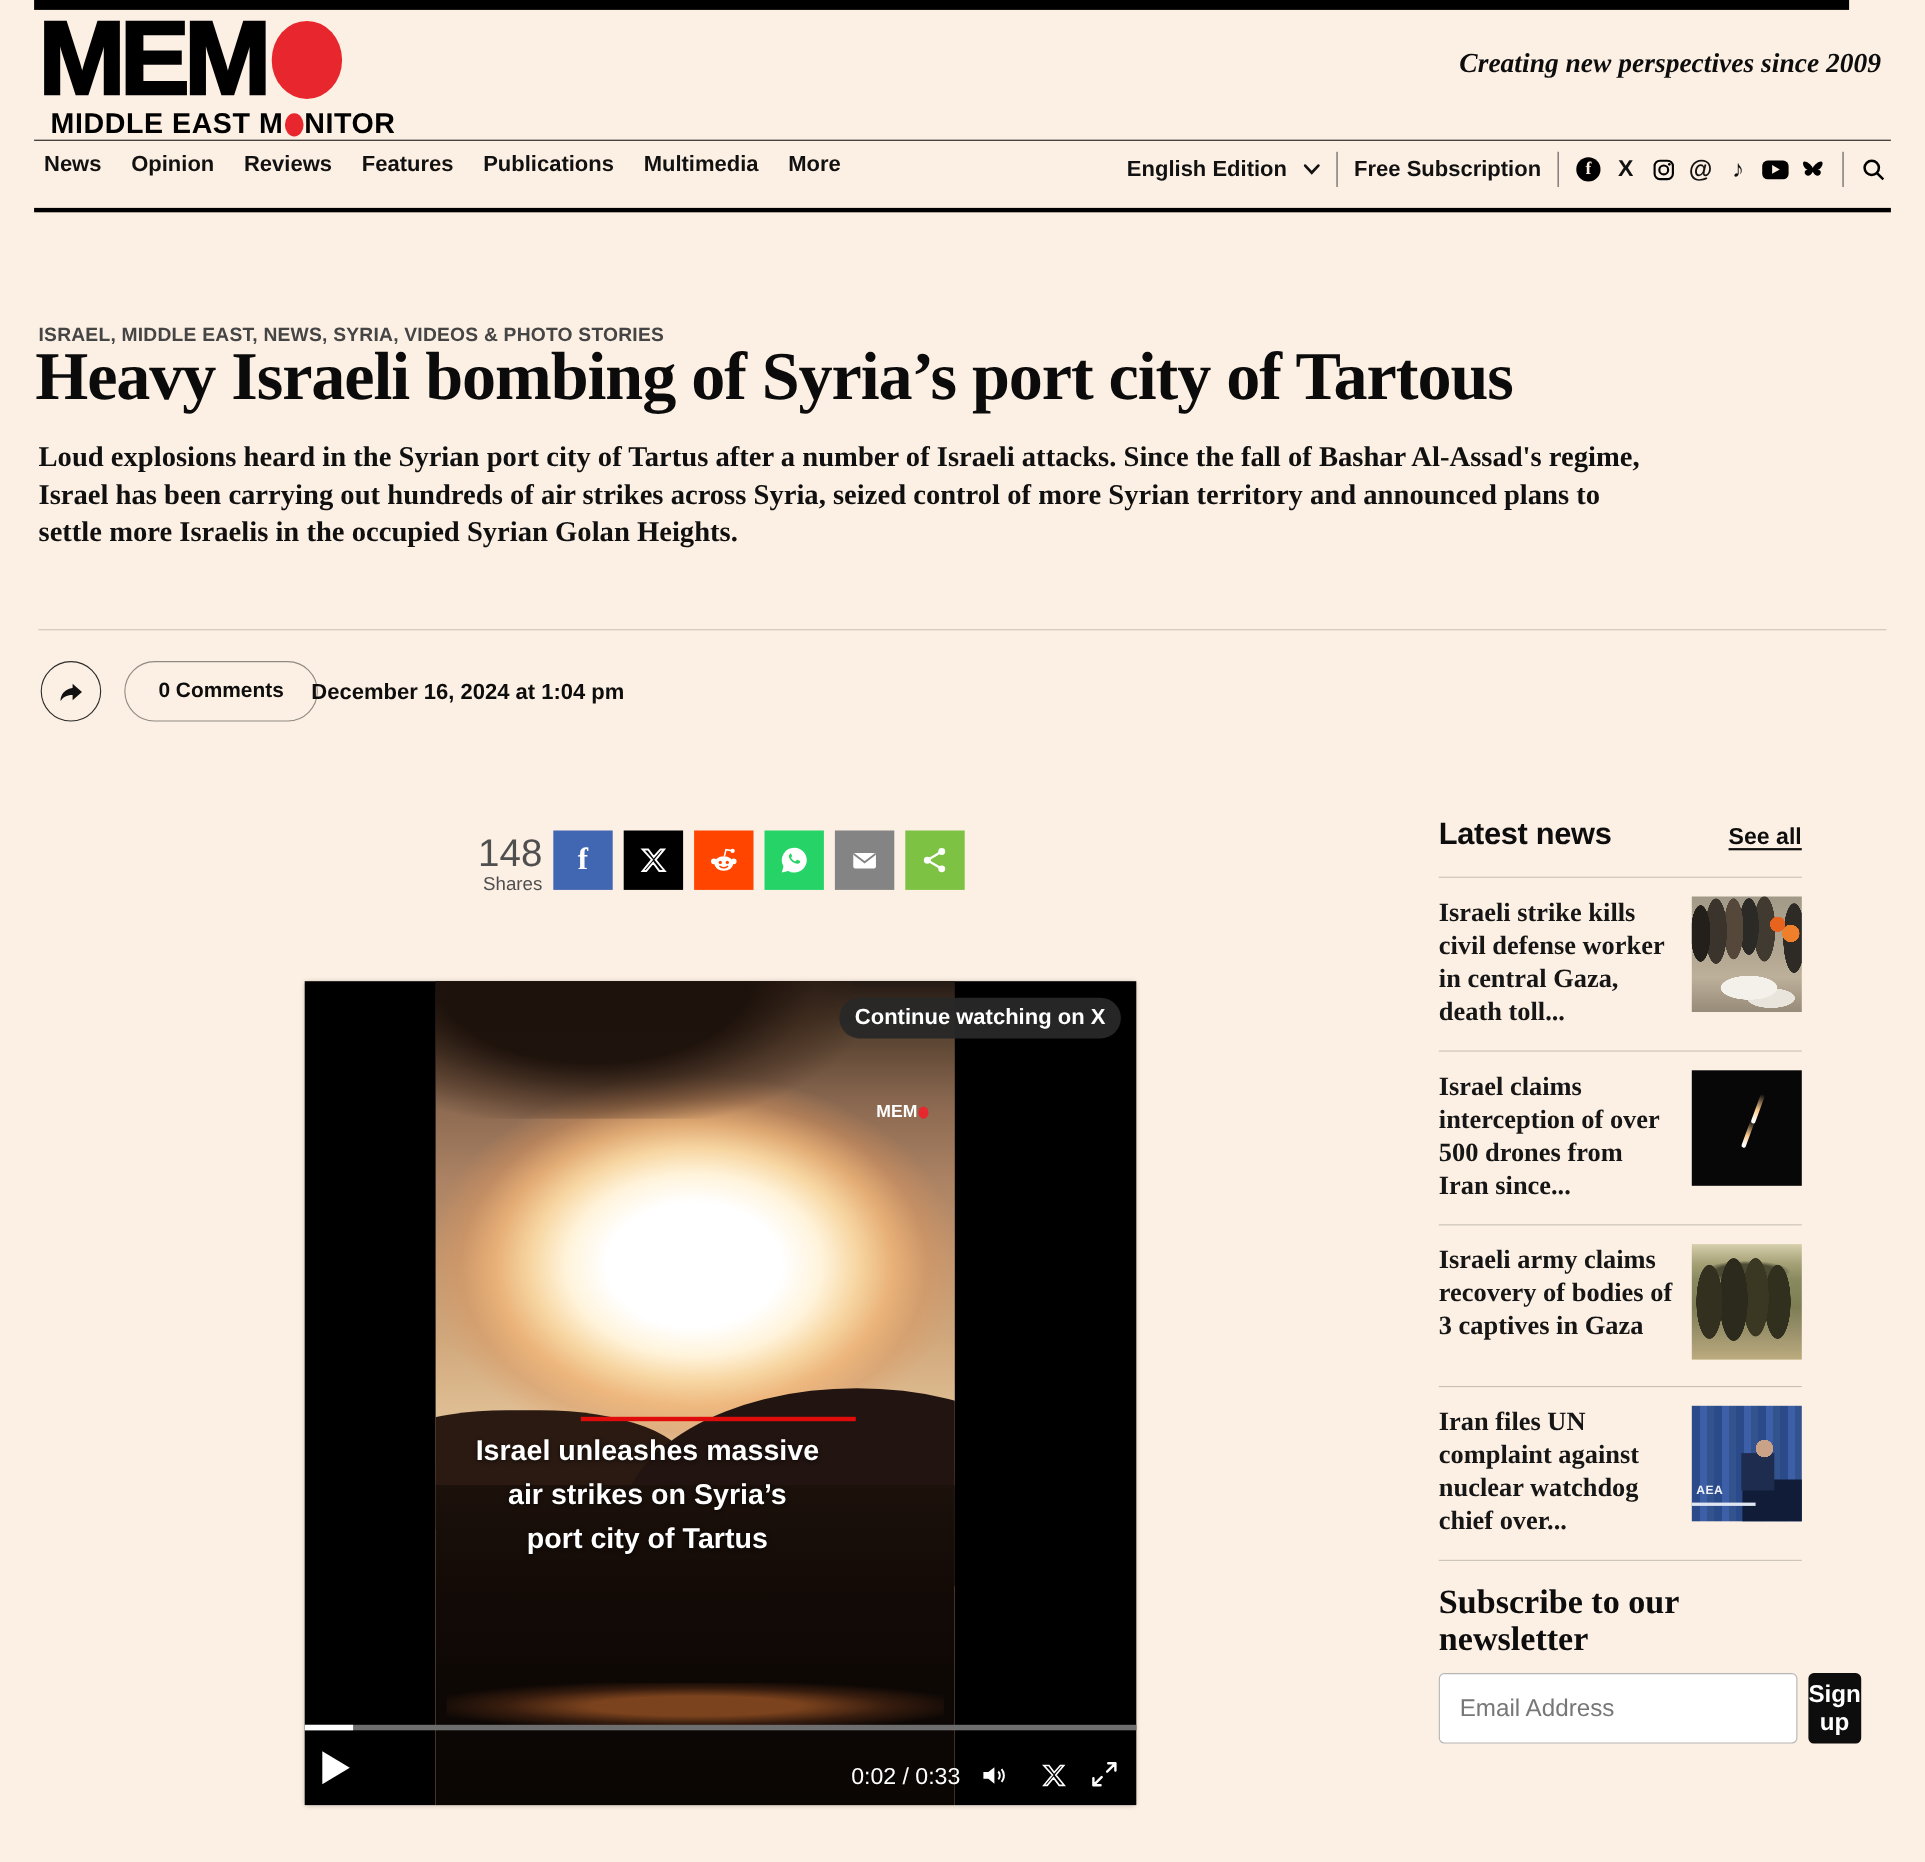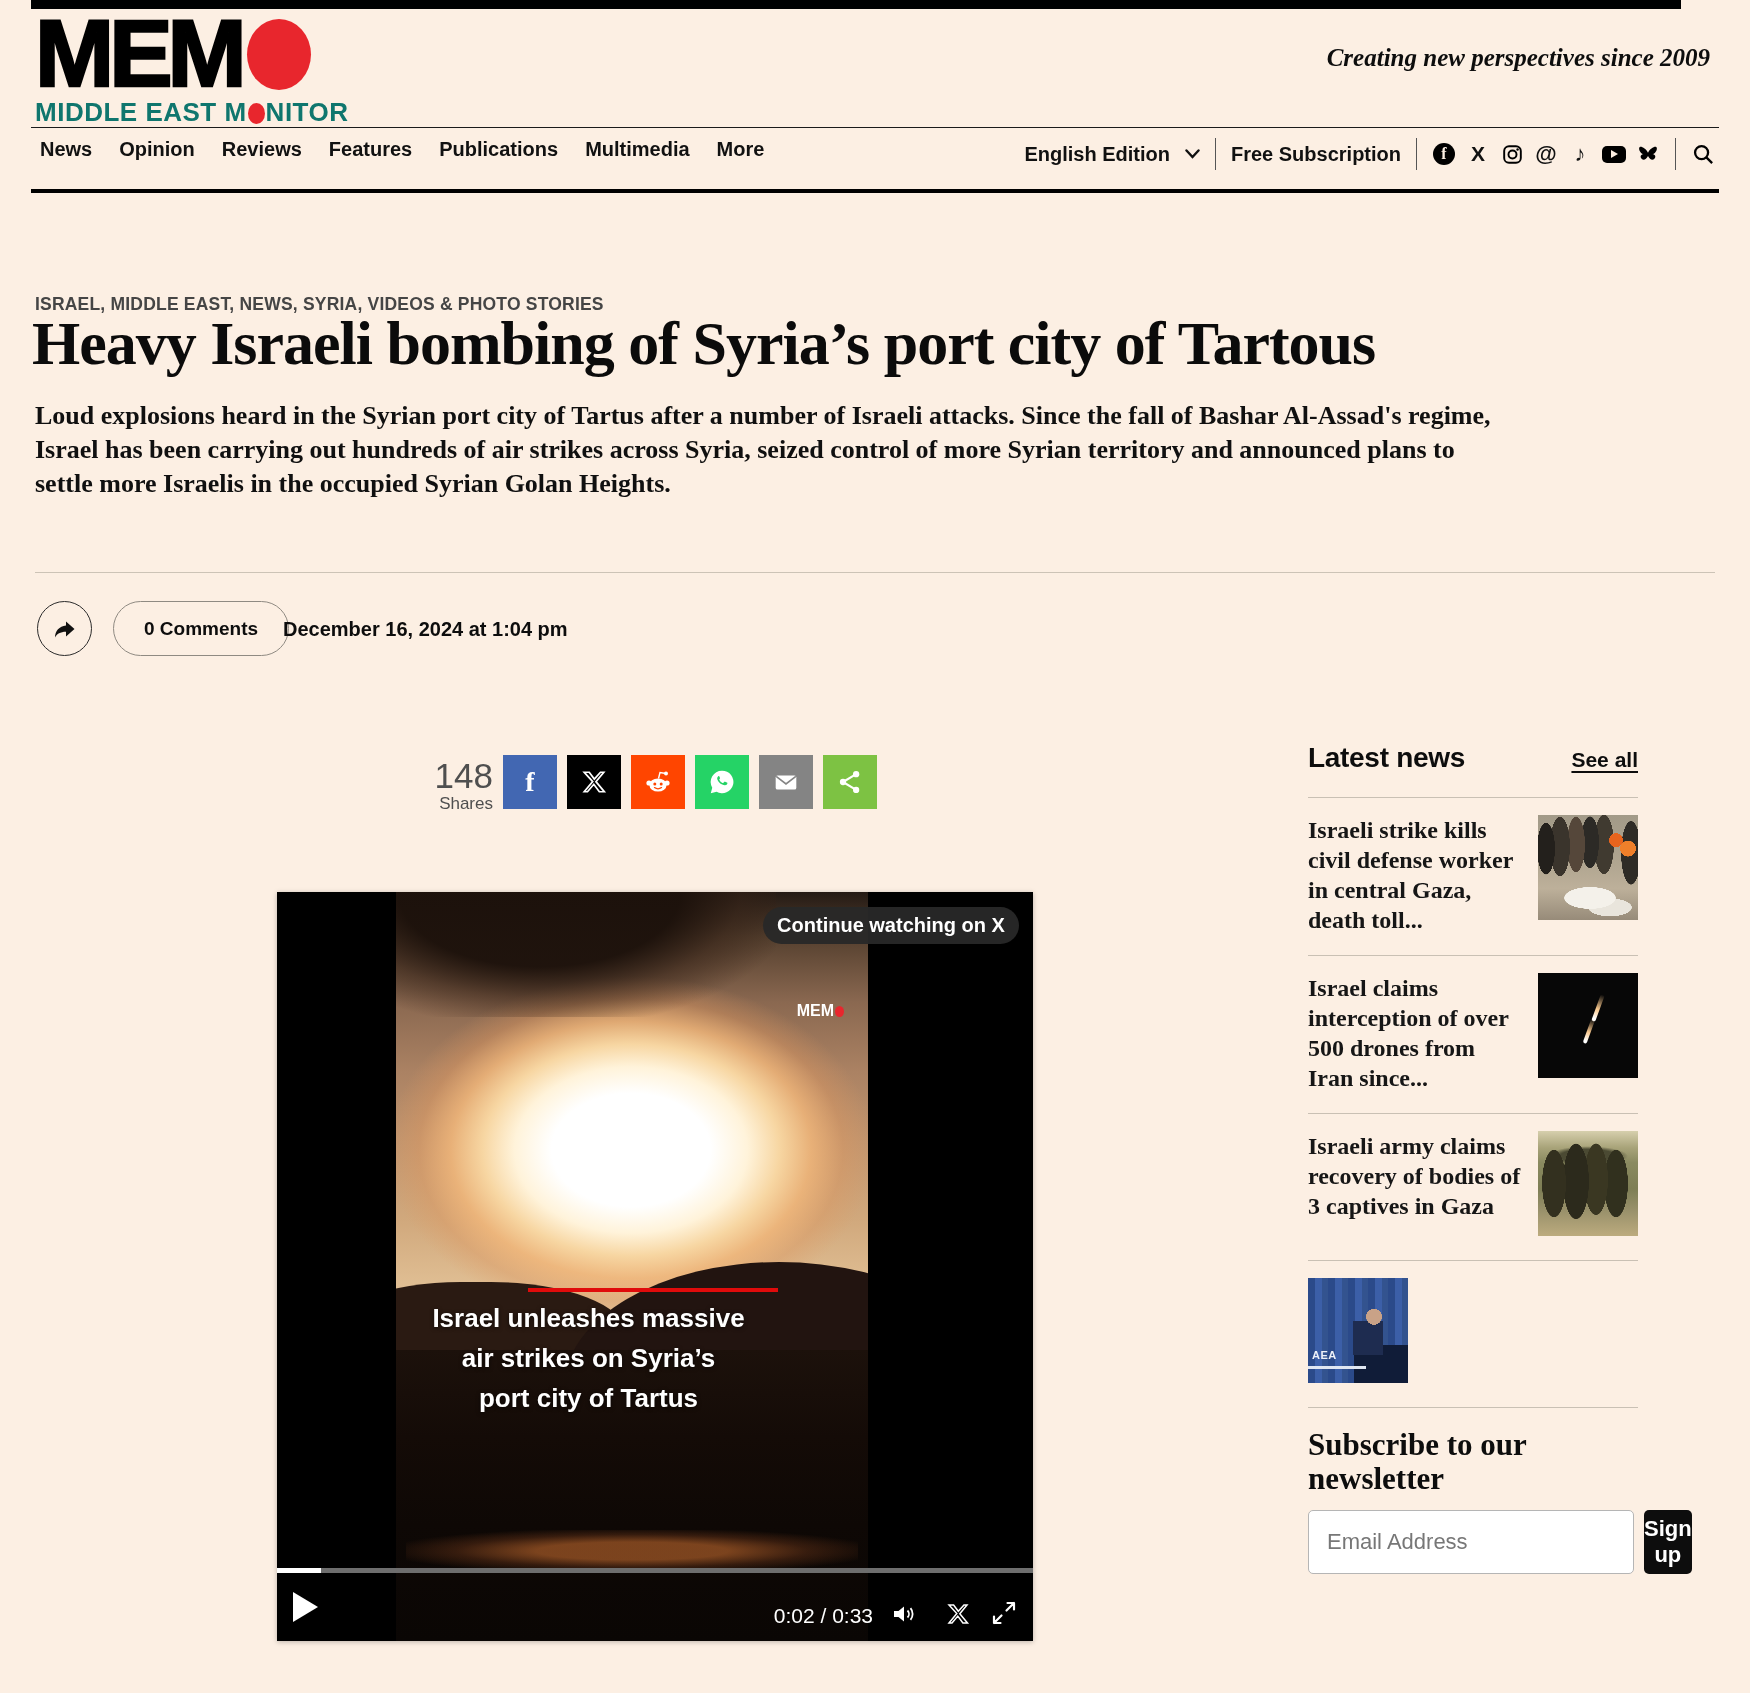--- a/index.html
+++ b/index.html
@@ -5,21 +5,21 @@
   :root { --accent:#e8262d; }
   * { margin:0; padding:0; box-sizing:border-box; }
   html,body { width:1750px; height:1693px; overflow:hidden; }
   body { position:relative; background:#fcefe3; font-family:"Liberation Sans", sans-serif; color:#111; }
 
   
   .topbar { position:absolute; left:31px; top:0; width:1650px; height:9px; background:#000; }
   .logo { position:absolute; left:35px; top:16px; cursor:pointer; }
   .logo-memo { display:flex; align-items:flex-end; font-size:95px; line-height:0.78; font-weight:900; letter-spacing:-5px; color:#000; -webkit-text-stroke:2.5px #000; }
   .logo-o { display:inline-block; width:64px; height:71px; background:var(--accent); border-radius:50%; margin-left:5px; }
-  .logo-sub { margin-top:7px; font-size:26px; font-weight:700; letter-spacing:0.5px; color:#0f766e; display:flex; align-items:center; }
+  .logo-sub { margin-top:7px; font-size:26px; font-weight:700; letter-spacing:0.5px; color:#000000; display:flex; align-items:center;margin-left:11px; }
   .logo-sub .dot { display:inline-block; width:17px; height:21px; background:var(--accent); border-radius:50%; margin:2px 1px 0; }
   .tagline { position:absolute; right:40px; top:44px; font-family:"Liberation Serif", serif; font-style:italic; font-weight:700; font-size:25px; color:#0d0d0d; }
   .rule-thin { position:absolute; left:31px; width:1688px; top:127px; height:1px; background:#1a1a1a; }
   .rule-thick { position:absolute; left:31px; width:1688px; top:189px; height:4px; background:#000; }
   .nav-row { position:absolute; left:40px; right:35px; top:138px; height:46px; display:flex; align-items:flex-start; }
   .nav-left { display:flex; gap:27px; font-size:20px; font-weight:700; }
   .nav-left span { cursor:pointer; }
   .nav-right { margin-left:auto; display:flex; align-items:center; gap:15px; font-size:20px; font-weight:700; }
   .vdiv { width:1px; height:32px; background:#555; }
   .edition { display:flex; align-items:center; gap:15px; cursor:pointer; }
@@ -323,20 +323,21 @@
     </div>
     <div class="sb-item">
       <div class="sb-item-title">Israel claims interception of over 500 drones from Iran since...</div>
       <div class="thumb t2"></div>
     </div>
     <div class="sb-item">
       <div class="sb-item-title">Israeli army claims recovery of bodies of 3 captives in Gaza</div>
       <div class="thumb t3"></div>
     </div>
     <div class="sb-item">
+      <div class="sb-item-title">Iran files UN complaint against nuclear watchdog chief over...</div>
       <div class="thumb t4">
         <span class="thumb-label">AEA</span>
       </div>
     </div>
   </div>
   <div class="newsletter">
     <div class="nl-title">Subscribe to our newsletter</div>
     <div class="nl-row">
       <input class="nl-input" type="text" placeholder="Email Address" style="">
       <button class="nl-btn">Sign up</button>

